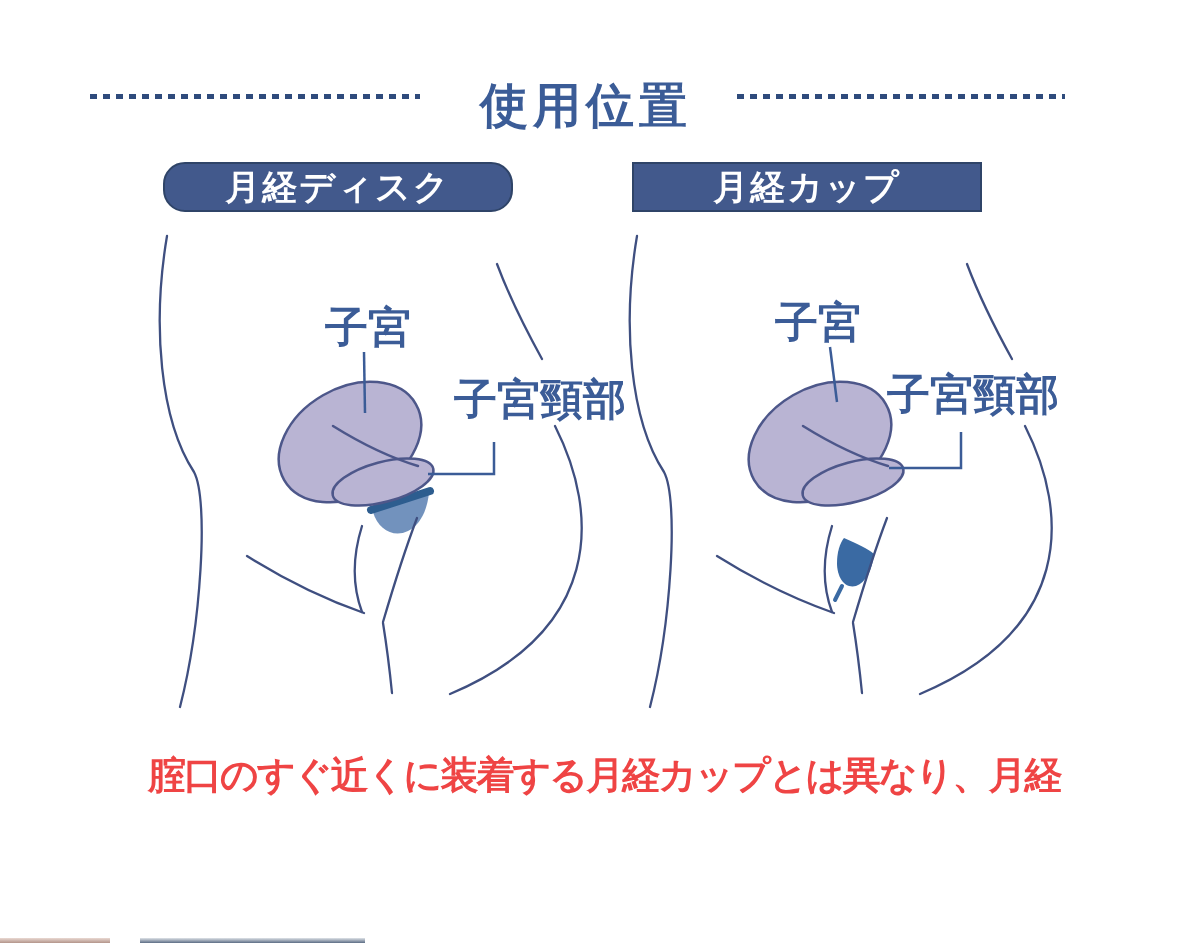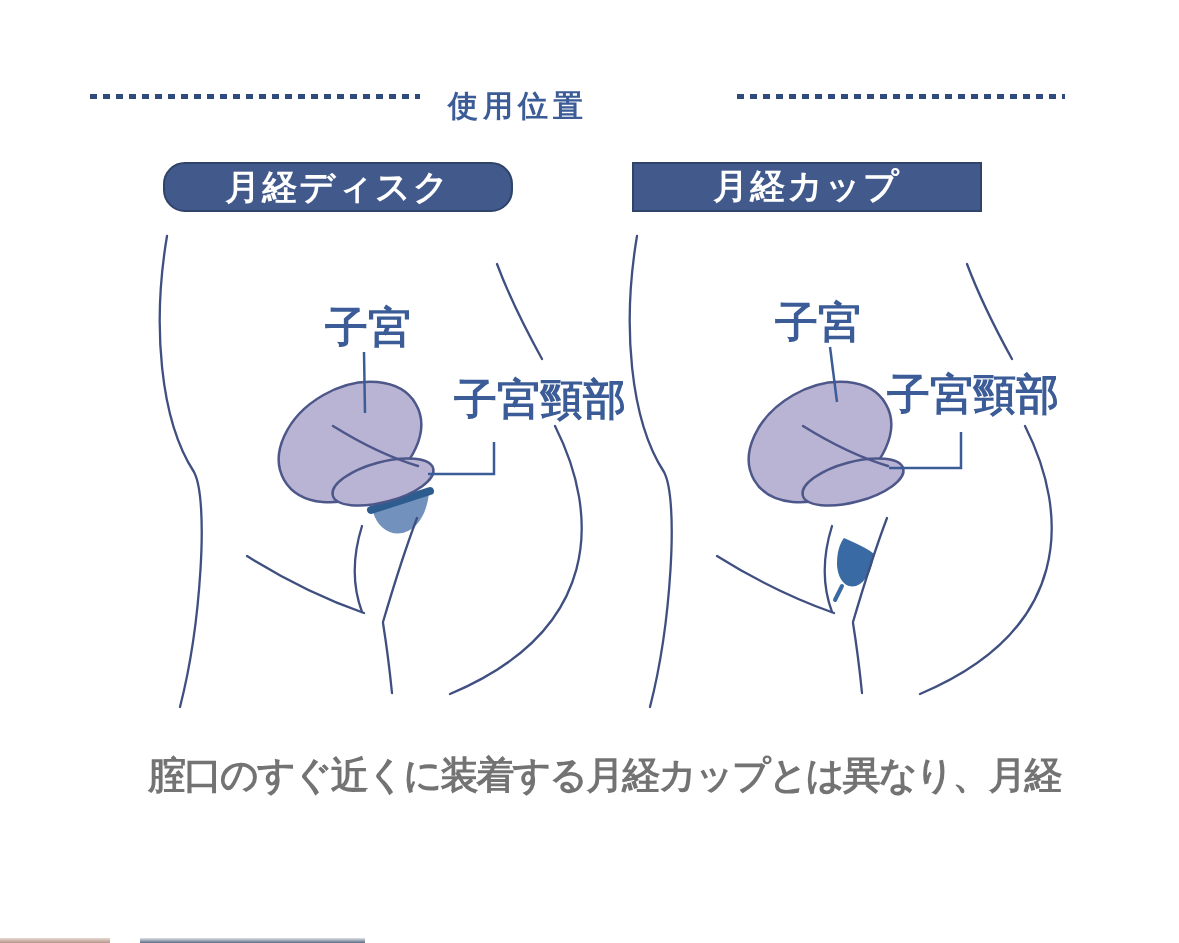--- a/index.html
+++ b/index.html
@@ -8,50 +8,50 @@
     overflow:hidden;font-family:"Liberation Sans","DejaVu Sans",sans-serif;
   }
   
   .dash-line{
     position:absolute;top:94px;height:5px;
     background:repeating-linear-gradient(90deg,#2f4b7c 0 7px,transparent 7px 13px);
   }
   .dash-left{left:90px;width:330px;}
   .dash-right{left:737px;width:328px;}
   .title{
-    position:absolute;left:432px;top:70px;width:300px;margin:16px;
-    text-align:left;font-size:30px;font-weight:bold;color:#3b5c97;letter-spacing:5px;
+    position:absolute;left:432px;top:70px;width:300px;margin:4px;
+    text-align:center;font-size:48px;font-weight:bold;color:#3b5c97;letter-spacing:5px;
   }
   
   .panel-header{
     position:absolute;top:162px;width:350px;height:50px;
     background:#42598c;border:2px solid #2f4468;box-sizing:border-box;
     display:flex;align-items:center;justify-content:center;
     color:#ffffff;font-size:35px;font-weight:bold;letter-spacing:2px;
   }
   .ph-disc{left:163px;border-radius:22px;}
-  .ph-cup{left:632px;align-items:flex-end;}
+  .ph-cup{left:632px;}
   
   .figure{position:absolute;top:230px;overflow:visible;}
   .fig-disc{left:150px;}
   .fig-cup{left:620px;}
   .body-line{fill:none;stroke:#3f4f80;stroke-width:2.3;stroke-linecap:round;}
   .uterus{fill:#b9b4d3;stroke:#4d578a;stroke-width:2.5;}
   .inner-line{fill:none;stroke:#4d578a;stroke-width:2.5;stroke-linecap:round;}
   .leader{fill:none;stroke:#3b5c97;stroke-width:2.5;}
   .label{fill:#3b5c97;font-size:43px;font-weight:bold;}
   .disc-rim{stroke:#2d5d8f;stroke-width:8;stroke-linecap:round;}
   .disc-bowl{fill:#7292bd;stroke:none;}
   .cup-body{fill:#3a6aa3;stroke:none;}
   .cup-stem{stroke:#3a6aa3;stroke-width:4;stroke-linecap:round;}
   
   .caption{
     position:absolute;left:148px;top:742px;width:960px;margin:0;
     font-size:38px;line-height:66px;letter-spacing:-2px;
-    font-weight:bold;color:#737373;white-space:nowrap;
+    font-weight:bold;color:#ef4444;white-space:nowrap;
   }
   
   .frag{position:absolute;bottom:0;height:5px;}
   .frag-left{left:0;width:110px;background:linear-gradient(to bottom,#ead9d3,#b3958a);}
   .frag-right{left:140px;width:225px;background:linear-gradient(to bottom,#dfe3e8,#5c6d85);}
 </style>
 </head>
 <body>
 
 <div class="page">

